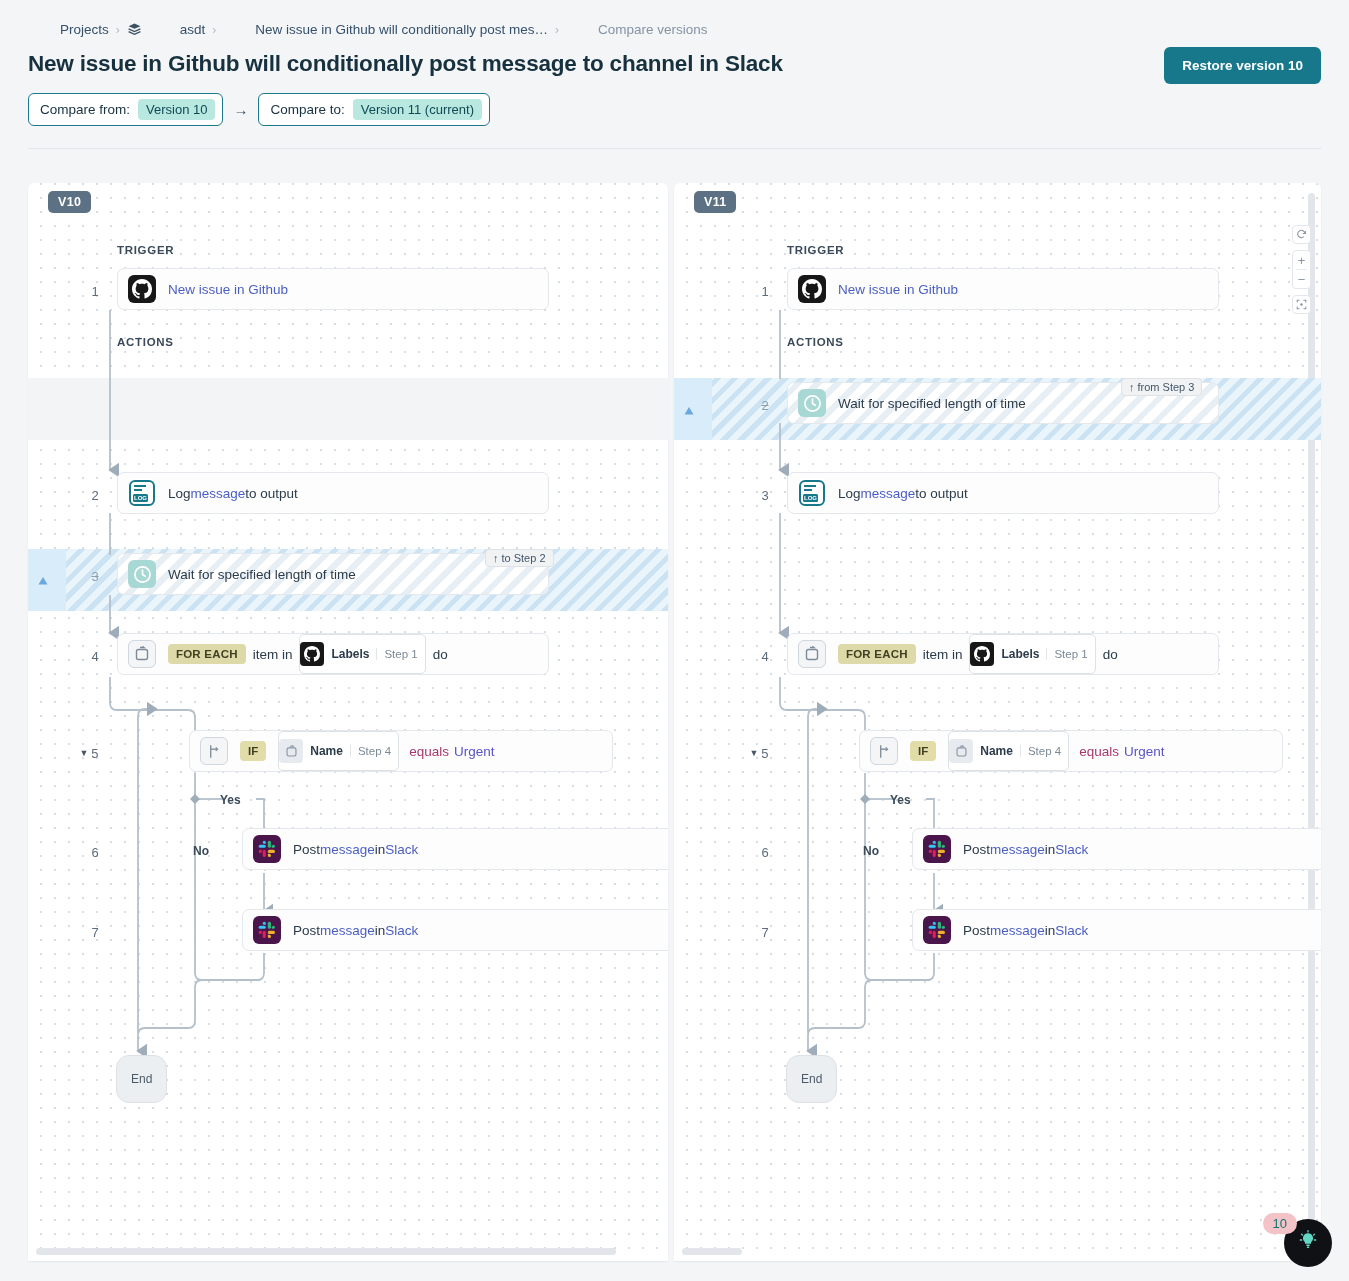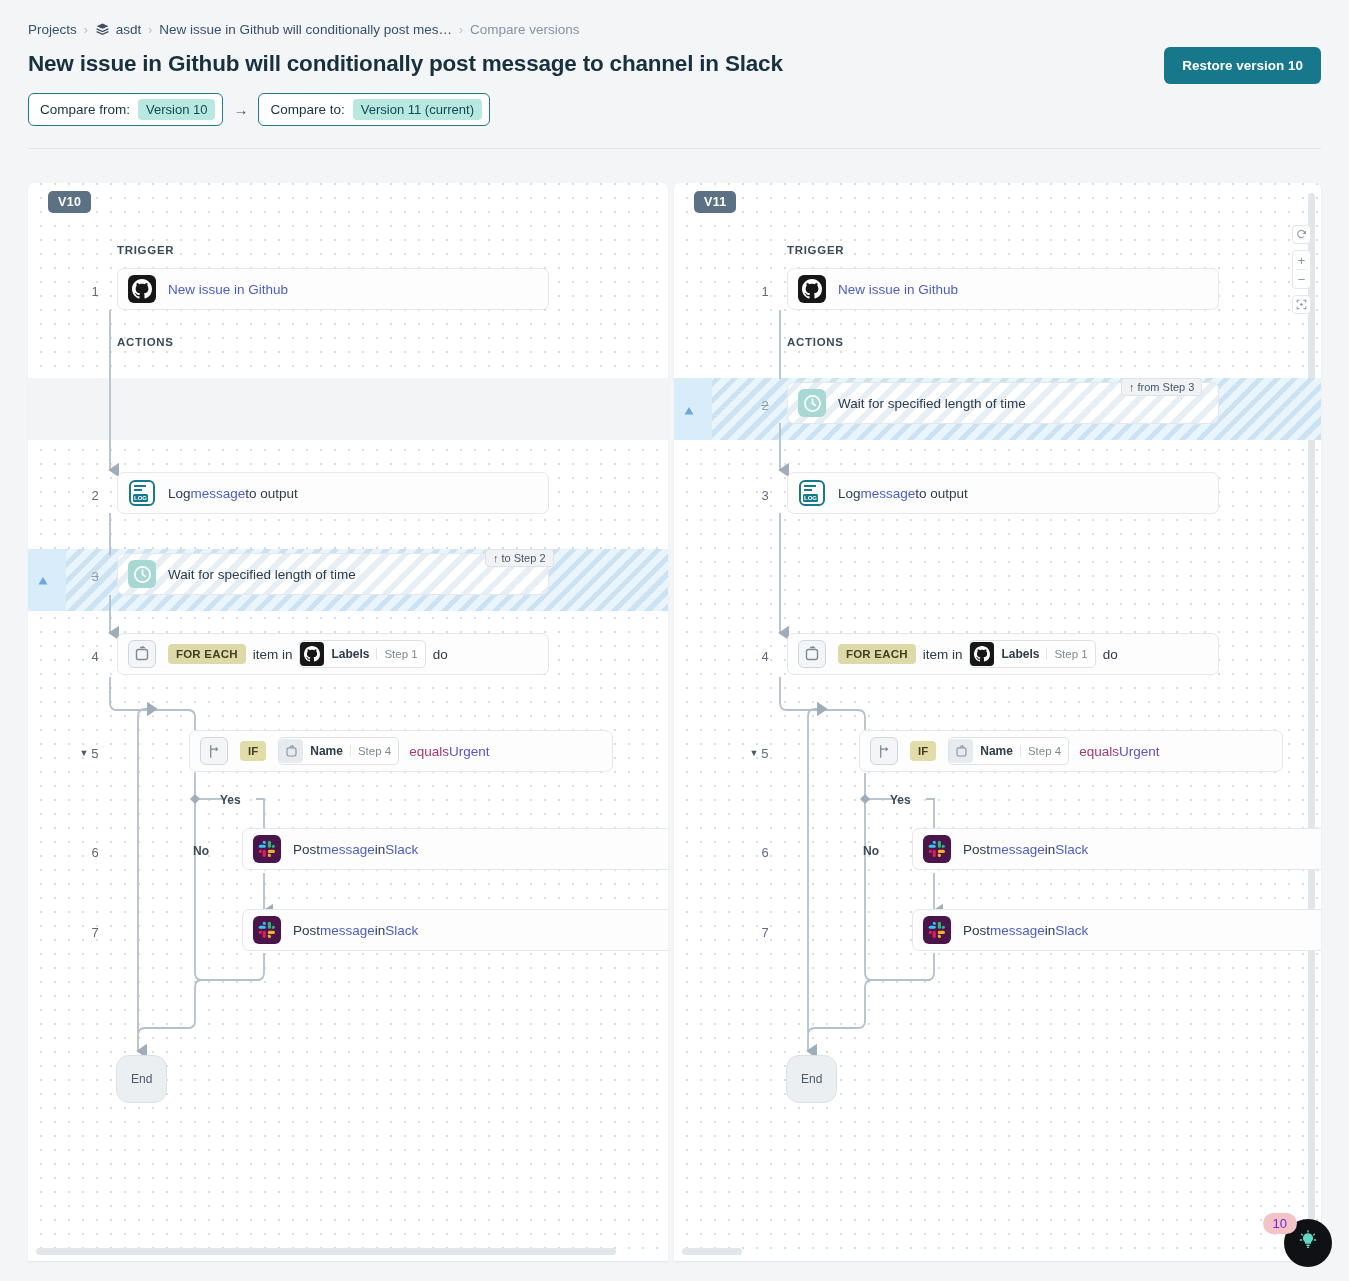--- a/index.html
+++ b/index.html
@@ -9,21 +9,21 @@
     background:#f4f5f7;
     font-family:"Liberation Sans", sans-serif;
     color:#1f2a37;
     overflow:hidden;
     position:relative;
   }
 
   
   .header { padding:22px 28px 0 28px; background:#f4f5f7; position:relative; }
   .breadcrumb { display:flex; align-items:center; gap:7px; font-size:13.5px; color:#35506b; }
-  .crumb { color:#35506b; white-space:nowrap; }
+  .crumb { color:#35506b; white-space:nowrap;margin-left:32px; }
   .crumb.muted { color:#8593a3; }
   .crumb-sep { color:#b4bdc7; font-size:12px; }
   .layers-icon { display:inline-block; width:15px; height:15px; position:relative; margin-right:-1px; vertical-align:-2px;}
   .page-title {
     font-size:22.5px; font-weight:bold; letter-spacing:-0.2px;
     margin:14px 0 0 0; color:#17313f;
   }
   .compare-row { display:flex; align-items:center; gap:10px; margin-top:16px; }
   .compare-pill {
     border:1.3px solid #1c7a8c; border-radius:6px; background:#fff;
@@ -135,30 +135,30 @@
     background:#ddd9a8; color:#413f22; font-size:11.5px; font-weight:bold;
     border-radius:4px; padding:4px 8px; letter-spacing:.2px; margin-left:12px;
   }
   .chip-if {
     background:#e2dca8; color:#413f22; font-size:11.5px; font-weight:bold;
     border-radius:4px; padding:4px 8px; margin-left:12px;
   }
   .word { margin:0 7px; font-size:13.5px; color:#2c3b4a; }
   .ref-chip {
     display:flex; align-items:center; border:1px solid #dde2e7;
-    border-radius:5px; overflow:hidden; height:28px; background:#fff;
+    border-radius:5px; overflow:hidden; height:40px; background:#fff;
   }
   .ref-chip .ri { width:24px; height:24px; border-radius:4px; display:flex;
     align-items:center; justify-content:center; margin:0 0 0 0; }
   .ref-chip .ri.gh { background:#181717; }
   .ref-chip .ri.var { background:#e7ebef; }
   .ref-chip .rname { font-size:12px; font-weight:bold; color:#2c3b4a; padding:0 7px; }
   .ref-chip .rstep { font-size:11.5px; color:#7b8996; padding:0 7px; border-left:1px solid #e2e6ea; }
   .cond-op { color:#a8366e; margin-left:10px; font-size:13.5px; }
-  .cond-val { color:#5a52c9; font-size:13.5px; }
+  .cond-val { color:#5a52c9; margin-left:5px; font-size:13.5px; }
 
   .badge-jump {
     position:absolute; z-index:7;
     background:#f0f2f4; border:1px solid #dfe3e8; border-radius:4px;
     font-size:11px; color:#44566a; padding:2px 7px;
     display:flex; align-items:center; gap:3px;
   }
 
   .endnode {
     position:absolute; z-index:5; background:#eceff2; border:1px solid #dde1e6;
@@ -191,21 +191,21 @@
   .vscroll { position:absolute; right:6px; top:10px; width:7px; background:#e2e5e9;
     border-radius:4px; }
 
   
   .help-fab {
     position:absolute; right:17px; bottom:14px; width:48px; height:48px;
     border-radius:50%; background:#101114; z-index:40;
     display:flex; align-items:center; justify-content:center; cursor:pointer;
   }
   .help-badge {
-    position:absolute; right:52px; bottom:47px; background:#f3c3c8; color:#6d28d9;
+    position:absolute; right:52px; bottom:47px; background:#f3c3c8; color:#0f766e;
     border-radius:12px; font-size:13px; padding:3px 10px; z-index:41;
   }
 </style>
 </head>
 <body>
 
 <div class="header">
 
   <div class="breadcrumb">
     <span class="crumb">Projects</span>

